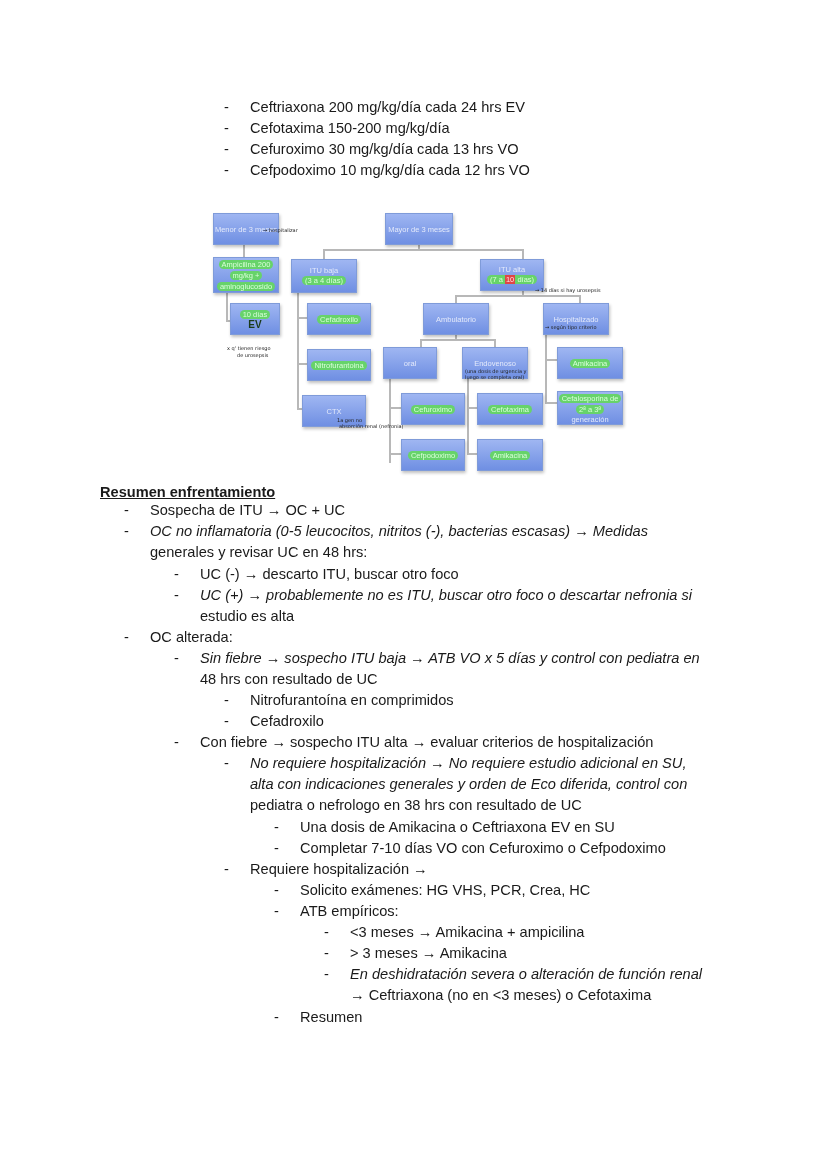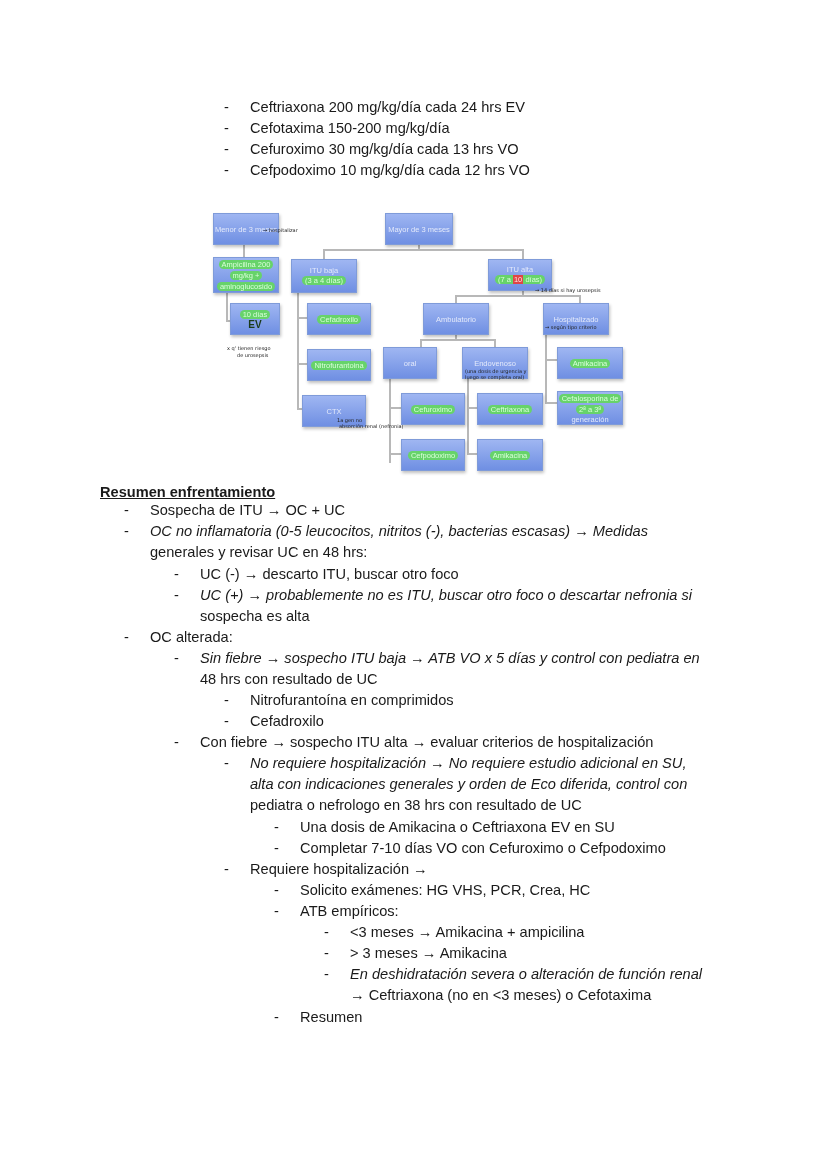--- a/index.html
+++ b/index.html
@@ -87,21 +87,21 @@
 
   <div class="node" style="left:180px;top:8px;width:66px;height:30px">
     <span>Mayor de 3 meses</span>
   </div>
 
   <div class="node" style="left:86px;top:54px;width:64px;height:32px">
     <span>ITU baja</span>
     <span class="hl">(3 a 4 días)</span>
   </div>
 
-  <div class="node" style="left:283px;top:54px;width:62px;height:30px">
+  <div class="node" style="left:275px;top:54px;width:62px;height:30px">
     <span>ITU alta</span>
     <span class="hl"><span>(7 a </span><span class="hl-red">10</span><span> días)</span></span>
   </div>
   <span class="note" style="left:330px;top:82px">→ 14 días si hay urosepsis</span>
 
   <div class="node" style="left:102px;top:98px;width:62px;height:30px">
     <span class="hl">Cefadroxilo</span>
   </div>
   <div class="node" style="left:102px;top:144px;width:62px;height:30px">
     <span class="hl">Nitrofurantoina</span>
@@ -128,21 +128,21 @@
   </div>
   <span class="note" style="left:260px;top:163px;white-space:normal;width:68px">(una dosis de urgencia y luego se completa oral)</span>
 
   <div class="node" style="left:196px;top:188px;width:62px;height:30px">
     <span class="hl">Cefuroximo</span>
   </div>
   <div class="node" style="left:196px;top:234px;width:62px;height:30px">
     <span class="hl">Cefpodoximo</span>
   </div>
   <div class="node" style="left:272px;top:188px;width:64px;height:30px">
-    <span class="hl">Ceftriaxona</span>
+    <span class="hl">Cefotaxima</span>
   </div>
   <div class="node" style="left:272px;top:234px;width:64px;height:30px">
     <span class="hl">Amikacina</span>
   </div>
   <div class="node" style="left:352px;top:142px;width:64px;height:30px">
     <span class="hl">Amikacina</span>
   </div>
   <div class="node" style="left:352px;top:186px;width:64px;height:32px">
     <span class="hl">Cefalosporina de</span>
     <span class="hl">2ª a 3ª</span>
@@ -158,21 +158,21 @@
 
   <span class="dash" style="left:124px;top:521px">-</span>
   <span class="line just" style="left:150px;top:521px;width:577px">OC no inflamatoria (0-5 leucocitos, nitritos (-), bacterias escasas) → Medidas</span>
   <span class="line" style="left:150px;top:542px">generales y revisar UC en 48 hrs:</span>
 
   <span class="dash" style="left:174px;top:564px">-</span>
   <span class="line" style="left:200px;top:564px">UC (-) → descarto ITU, buscar otro foco</span>
 
   <span class="dash" style="left:174px;top:585px">-</span>
   <span class="line just" style="left:200px;top:585px;width:527px">UC (+) → probablemente no es ITU, buscar otro foco o descartar nefronia si</span>
-  <span class="line" style="left:200px;top:606px">sospecha es alta</span>
+  <span class="line" style="left:200px;top:606px">estudio es alta</span>
 
   <span class="dash" style="left:124px;top:627px">-</span>
   <span class="line" style="left:150px;top:627px">OC alterada:</span>
 
   <span class="dash" style="left:174px;top:648px">-</span>
   <span class="line just" style="left:200px;top:648px;width:527px">Sin fiebre → sospecho ITU baja → ATB VO x 5 días y control con pediatra en</span>
   <span class="line" style="left:200px;top:669px">48 hrs con resultado de UC</span>
 
   <span class="dash" style="left:224px;top:690px">-</span>
   <span class="line" style="left:250px;top:690px">Nitrofurantoína en comprimidos</span>

